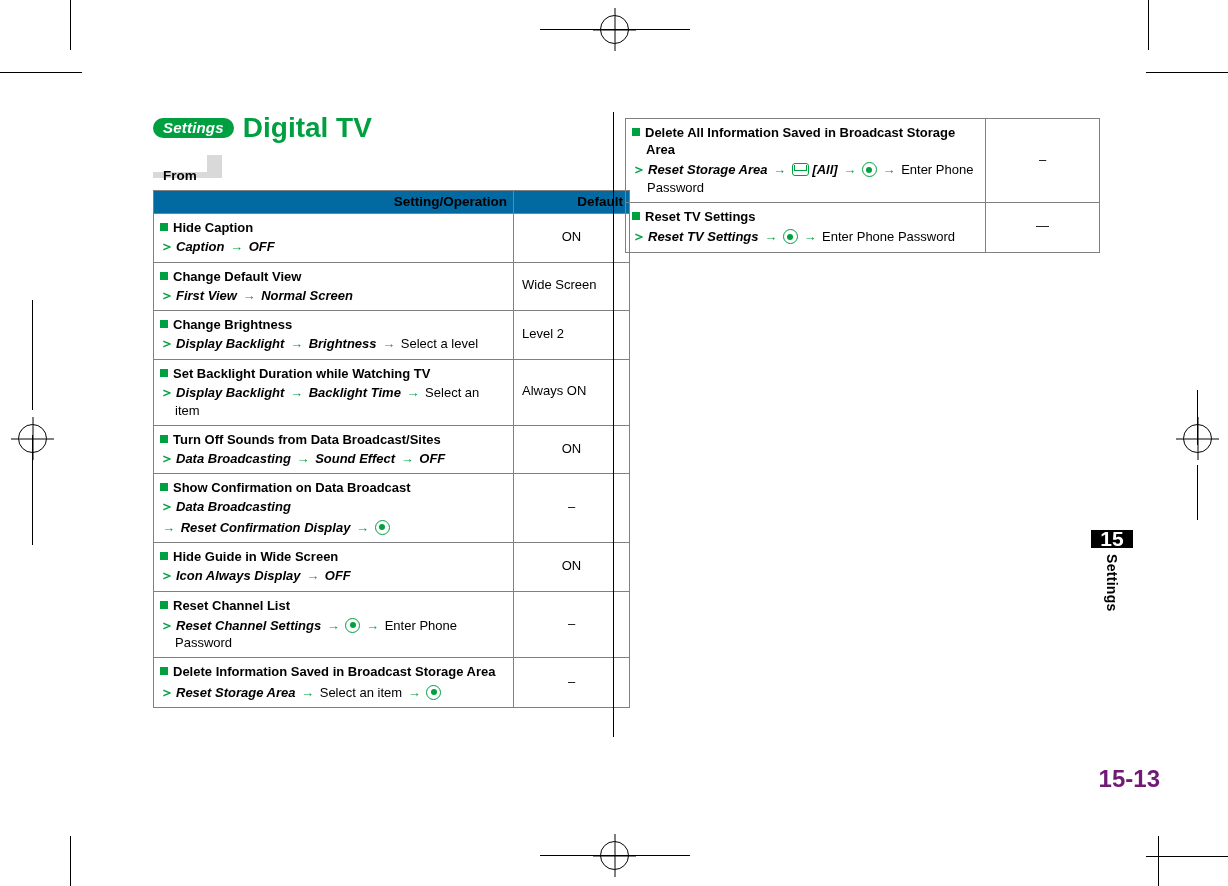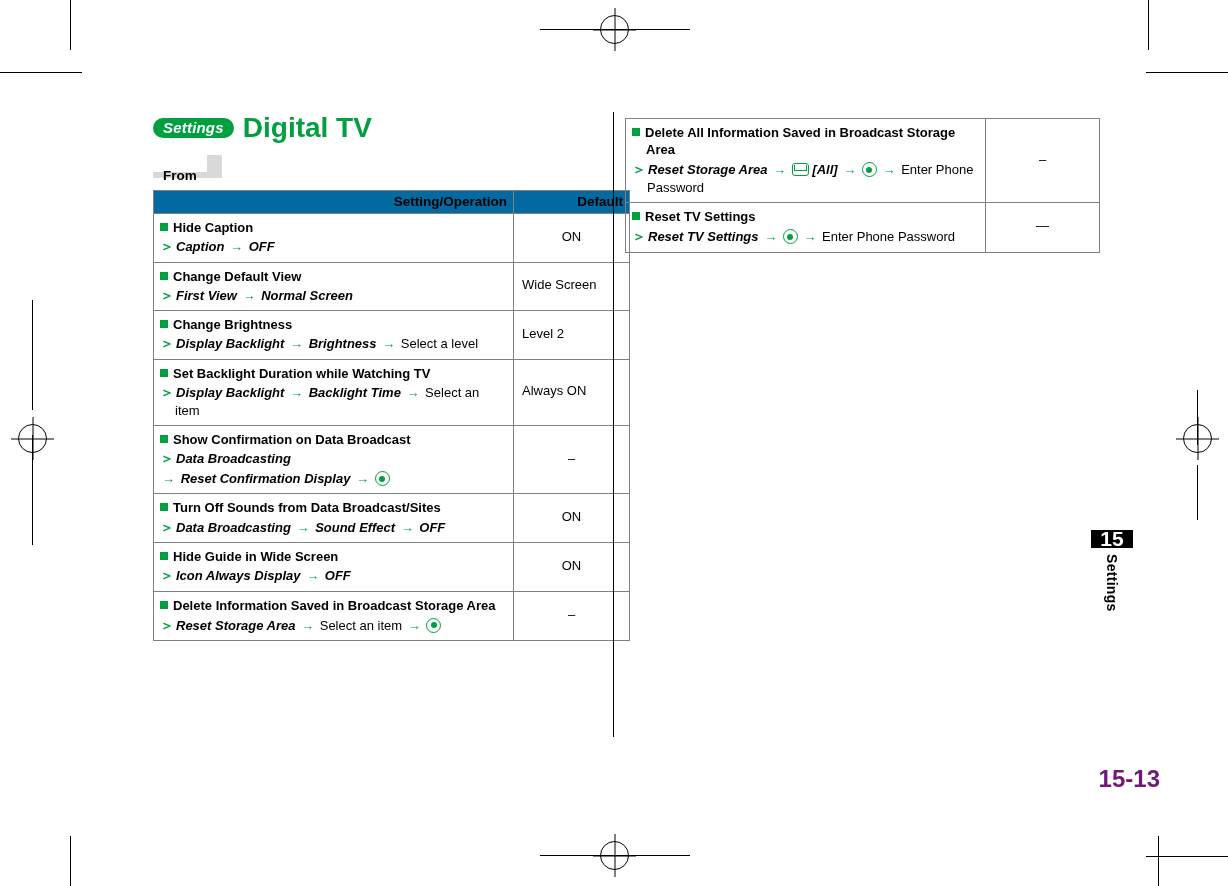--- a/index.html
+++ b/index.html
@@ -346,39 +346,46 @@
         </tr>
         <tr>
           <td class="op">
             <span class="hdr"><span class="sq"></span><span>Set Backlight Duration while Watching TV</span></span>
             <span class="step"><span class="gt">＞</span><span class="bi">Display Backlight</span> <span class="arrow">→</span> <span class="bi">Backlight Time</span> <span class="arrow">→</span> <span>Select an item</span> </span>
           </td>
           <td class="def left">Always ON</td>
         </tr>
         <tr>
           <td class="op">
+            <span class="hdr"><span class="sq"></span><span>Turn Off Sounds from Data Broadcast/Sites</span></span>
+            <span class="step"><span class="gt">＞</span><span class="bi">Data Broadcasting</span> <span class="arrow">→</span> <span class="bi">Sound Effect</span> <span class="arrow">→</span> <span class="bi">OFF</span> </span>
+          </td>
+          <td class="def">ON</td>
+        </tr>
+        <tr>
+          <td class="op">
             <span class="hdr"><span class="sq"></span><span>Show Confirmation on Data Broadcast</span></span>
             <span class="step"><span class="gt">＞</span><span class="bi">Data Broadcasting</span> </span>
             <span class="step"><span class="arrow">→</span> <span class="bi">Reset Confirmation Display</span> <span class="arrow">→</span> <span class="okbtn"></span> </span>
           </td>
           <td class="def">–</td>
         </tr>
         <tr>
           <td class="op">
-            <span class="hdr"><span class="sq"></span><span>Turn Off Sounds from Data Broadcast/Sites</span></span>
-            <span class="step"><span class="gt">＞</span><span class="bi">Data Broadcasting</span> <span class="arrow">→</span> <span class="bi">Sound Effect</span> <span class="arrow">→</span> <span class="bi">OFF</span> </span>
-          </td>
-          <td class="def">ON</td>
-        </tr>
-        <tr>
-          <td class="op">
             <span class="hdr"><span class="sq"></span><span>Hide Guide in Wide Screen</span></span>
             <span class="step"><span class="gt">＞</span><span class="bi">Icon Always Display</span> <span class="arrow">→</span> <span class="bi">OFF</span> </span>
           </td>
           <td class="def">ON</td>
+        </tr>
+        <tr>
+          <td class="op">
+            <span class="hdr"><span class="sq"></span><span>Reset Channel List</span></span>
+            <span class="step"><span class="gt">＞</span><span class="bi">Reset Channel Settings</span> <span class="arrow">→</span> <span class="okbtn"></span> <span class="arrow">→</span> <span>Enter Phone Password</span> </span>
+          </td>
+          <td class="def">–</td>
         </tr>
         <tr>
           <td class="op">
             <span class="hdr"><span class="sq"></span><span>Delete Information Saved in Broadcast Storage Area</span></span>
             <span class="step"><span class="gt">＞</span><span class="bi">Reset Storage Area</span> <span class="arrow">→</span> <span>Select an item</span> <span class="arrow">→</span> <span class="okbtn"></span> </span>
           </td>
           <td class="def">–</td>
         </tr>
       </tbody>
   </table>

